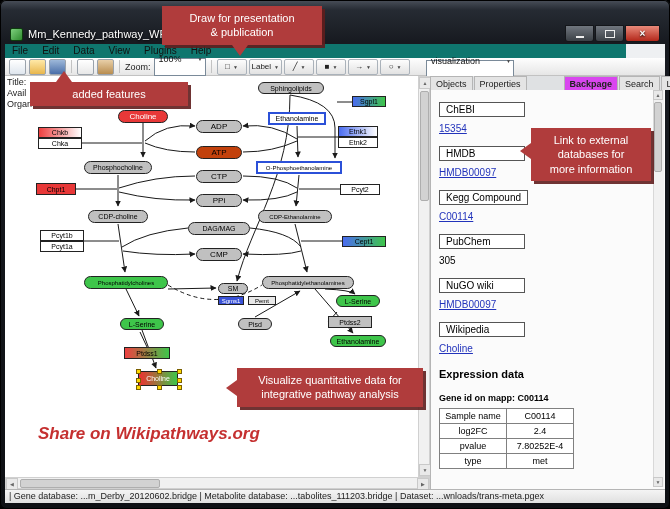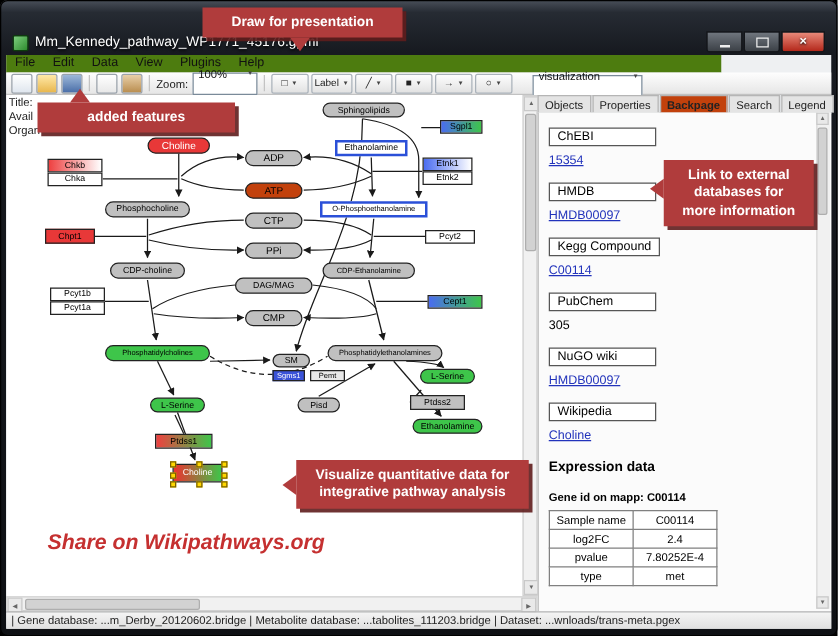--- a/index.html
+++ b/index.html
@@ -8,21 +8,21 @@
   
   #titlebar{position:absolute;left:6px;top:24px;right:6px;height:20px;display:flex;align-items:center;gap:5px;padding:0 4px;color:#fff;font-size:11px;text-shadow:0 1px 2px #000;white-space:nowrap;}
   .app-icon{width:11px;height:11px;background:linear-gradient(135deg,#7ed07e,#2e8b2e);border:1px solid #0d3d0d;border-radius:2px;flex:0 0 auto;}
   #win-buttons{position:absolute;right:4px;top:1px;display:flex;gap:1px;}
   .winbtn{width:27px;height:15px;border:1px solid #14161a;border-radius:0 0 3px 3px;background:linear-gradient(#70767e,#3b4046);display:flex;align-items:center;justify-content:center;color:#fff;font-size:10px;line-height:1;}
   .winbtn .min-glyph{width:8px;height:2px;background:#eee;margin-top:6px;}
   .winbtn .max-glyph{width:8px;height:6px;border:1px solid #eee;}
   .winbtn.close{width:33px;background:linear-gradient(#e98a7a,#b3271a);font-weight:bold;}
   
   #content{position:absolute;left:5px;top:44px;width:660px;height:459px;background:#eef0f2;}
-  #menubar{position:absolute;left:0;top:0;width:572px;height:14px;background:#4d7c0f;border-bottom:1px solid #d6d6d6;display:flex;align-items:center;font-size:10px;color:#111;}
+  #menubar{position:absolute;left:0;top:0;width:621px;height:14px;background:#0f766e;border-bottom:1px solid #d6d6d6;display:flex;align-items:center;font-size:10px;color:#111;}
   .menu-item{padding:0 7px;line-height:14px;}
   #toolbar{position:absolute;left:0;top:14px;width:660px;height:18px;background:linear-gradient(#fefefe,#e6e6e6);border-bottom:1px solid #c2c2c2;display:flex;align-items:center;gap:3px;padding-left:4px;box-sizing:border-box;}
   .tbicon{width:15px;height:14px;border:1px solid #9aa2ab;border-radius:2px;flex:0 0 auto;}
   .tbicon.new{background:linear-gradient(#fff,#dfe6ee);}
   .tbicon.open{background:linear-gradient(#ffe9a8,#e8b64c);}
   .tbicon.save{background:linear-gradient(#9db8d9,#4a6ea8);}
   .tbicon.copy{background:linear-gradient(#fff,#e8e8e8);}
   .tbicon.paste{background:linear-gradient(#e8cfa8,#b98d4f);}
   .tbsep{width:1px;height:13px;background:#c3c3c3;margin:0 2px;flex:0 0 auto;}
   .tblabel{font-size:9px;color:#222;}
@@ -45,35 +45,35 @@
   #share{position:absolute;left:33px;top:348px;font-size:17px;font-style:italic;font-weight:bold;color:#c53030;z-index:4;white-space:nowrap;}
   
   .scrolltrack{position:absolute;background:#f1f1f1;border:1px solid #d0d0d0;box-sizing:border-box;}
   .scrollbtn{position:absolute;width:12px;height:12px;background:#e9e9e9;border:1px solid #c9c9c9;box-sizing:border-box;color:#666;font-size:5px;display:flex;align-items:center;justify-content:center;}
   .scrollthumb{position:absolute;background:#d2d2d2;border:1px solid #aeaeae;border-radius:2px;box-sizing:border-box;}
   #vscroll{left:413px;top:32px;width:12px;height:401px;}
   #hscroll{left:0;top:433px;width:425px;height:12px;}
   
   #tabs{position:absolute;left:425px;top:32px;width:235px;height:14px;background:#dfe1e3;border-bottom:1px solid #a8a8a8;display:flex;font-size:9px;}
   .tab{padding:1px 5px;line-height:12px;background:#e4e4e4;border:1px solid #b5b5b5;border-bottom:none;margin-right:1px;color:#222;white-space:nowrap;}
-  .tab.active{background:#c2410c;font-weight:bold;}
+  .tab.active{background:#d946ef;font-weight:bold;margin-left:36px;}
   #backpage{position:absolute;left:425px;top:46px;width:235px;height:399px;background:#fbfbfb;border-left:1px solid #b5b5b5;box-sizing:border-box;overflow:hidden;}
   .bp-section{margin:9px 0 0 8px;}
   .bp-header{display:inline-block;border:1px solid #555;background:#fff;padding:1px 6px;font-size:10px;min-width:72px;color:#000;}
   .bp-link{display:block;margin-top:6px;font-size:10px;color:#2233bb;text-decoration:underline;}
   .bp-value{display:block;margin-top:6px;font-size:10px;color:#000;}
   #expr-title{margin:14px 0 0 8px;font-size:11px;font-weight:bold;color:#000;}
   #gene-id{margin:13px 0 0 8px;font-size:9px;font-weight:bold;color:#000;}
   #expr-table{margin:5px 0 0 8px;border-collapse:collapse;}
   #expr-table td{border:1px solid #808080;background:#fff;font-size:9px;padding:2px 4px;text-align:center;min-width:58px;color:#000;}
   #bp-scroll{position:absolute;right:1px;top:0;width:10px;height:397px;background:#f1f1f1;border-left:1px solid #d8d8d8;}
   
   #statusbar{position:absolute;left:0;top:445px;width:660px;height:14px;background:linear-gradient(#f4f4f4,#e0e0e0);border-top:1px solid #b5b5b5;font-size:9px;line-height:13px;color:#222;padding:0 4px;box-sizing:border-box;white-space:nowrap;overflow:hidden;}
   
-  .callout{position:absolute;z-index:60;background:#b03c3c;color:#fff;font-size:11px;font-weight:bold;line-height:1.3;text-align:center;padding:5px 6px;box-shadow:3px 3px 0 rgba(95,29,29,.9);}
+  .callout{position:absolute;z-index:60;background:#b03c3c;color:#fff;font-size:11px;font-weight:normal;line-height:1.3;text-align:center;padding:5px 6px;box-shadow:3px 3px 0 rgba(95,29,29,.9);}
   .callout .cline{display:block;white-space:nowrap;}
   #callout-top{left:162px;top:6px;width:148px;}
   #callout-top::after{content:"";position:absolute;left:44%;top:100%;border:8px solid transparent;border-top:11px solid #b03c3c;border-bottom:0;}
   #callout-left{left:30px;top:82px;width:146px;}
   #callout-left::after{content:"";position:absolute;left:26px;bottom:100%;border:8px solid transparent;border-bottom:11px solid #b03c3c;border-top:0;}
   #callout-right{left:531px;top:128px;width:108px;}
   #callout-right::after{content:"";position:absolute;right:100%;top:15px;border:8px solid transparent;border-right:11px solid #b03c3c;border-left:0;}
   #callout-middle{left:237px;top:368px;width:174px;}
   #callout-middle::after{content:"";position:absolute;right:100%;top:12px;border:8px solid transparent;border-right:11px solid #b03c3c;border-left:0;}
 </style>
@@ -297,20 +297,21 @@
       <div class="scrollthumb" style="left:14px;top:1px;width:140px;height:9px;"></div>
       <div class="scrollbtn" style="right:0;top:0;">▶</div>
     </div>
 
     <div id="statusbar">| Gene database: ...m_Derby_20120602.bridge | Metabolite database: ...tabolites_111203.bridge | Dataset: ...wnloads/trans-meta.pgex</div>
   </div>
 </div>
 
 <div id="callout-top" class="callout">
   <span class="cline">Draw for presentation</span>
+  <span class="cline">&amp; publication</span>
 </div>
 <div id="callout-left" class="callout">
   <span class="cline">added features</span>
 </div>
 <div id="callout-right" class="callout">
   <span class="cline">Link to external</span>
   <span class="cline">databases for</span>
   <span class="cline">more information</span>
 </div>
 <div id="callout-middle" class="callout">

